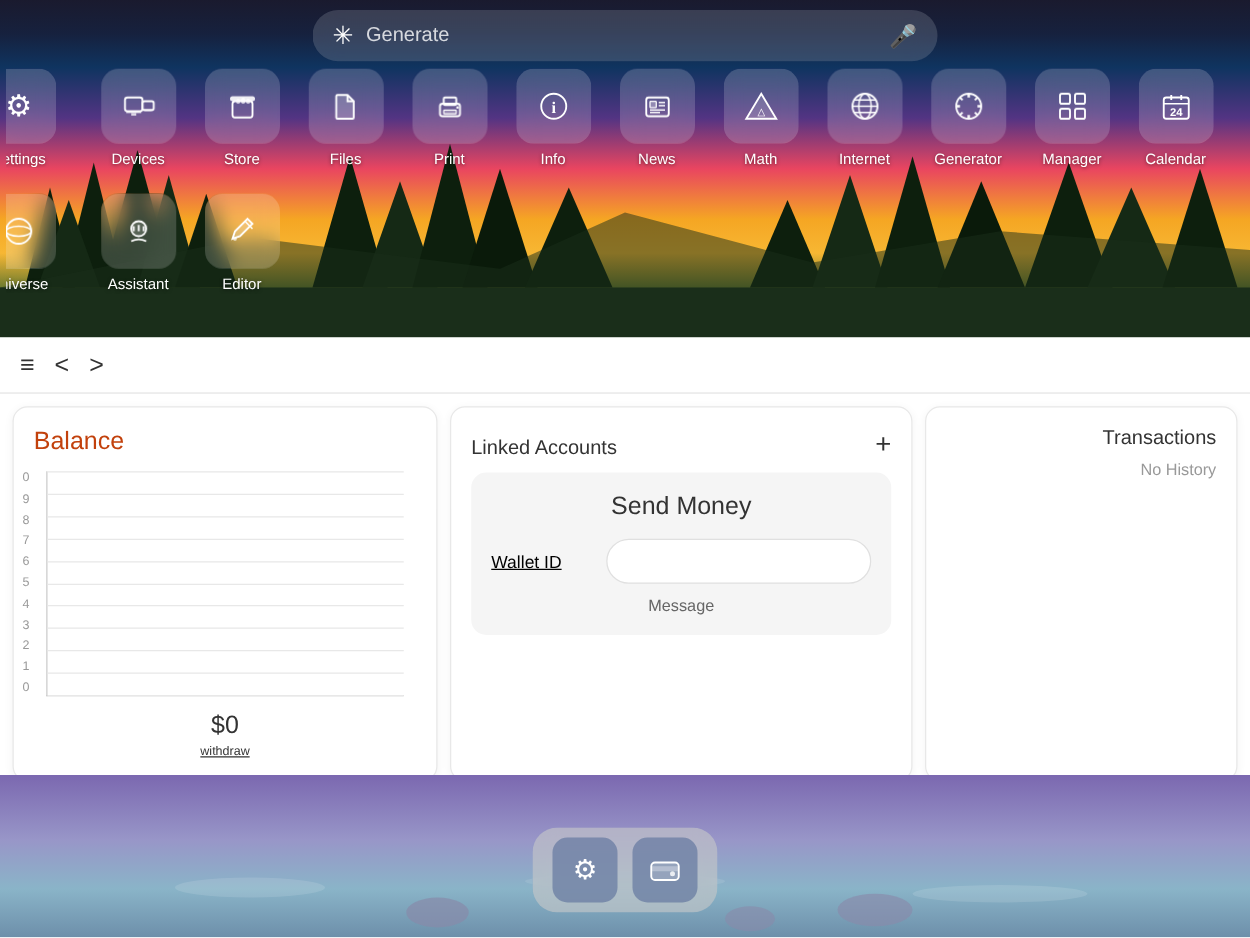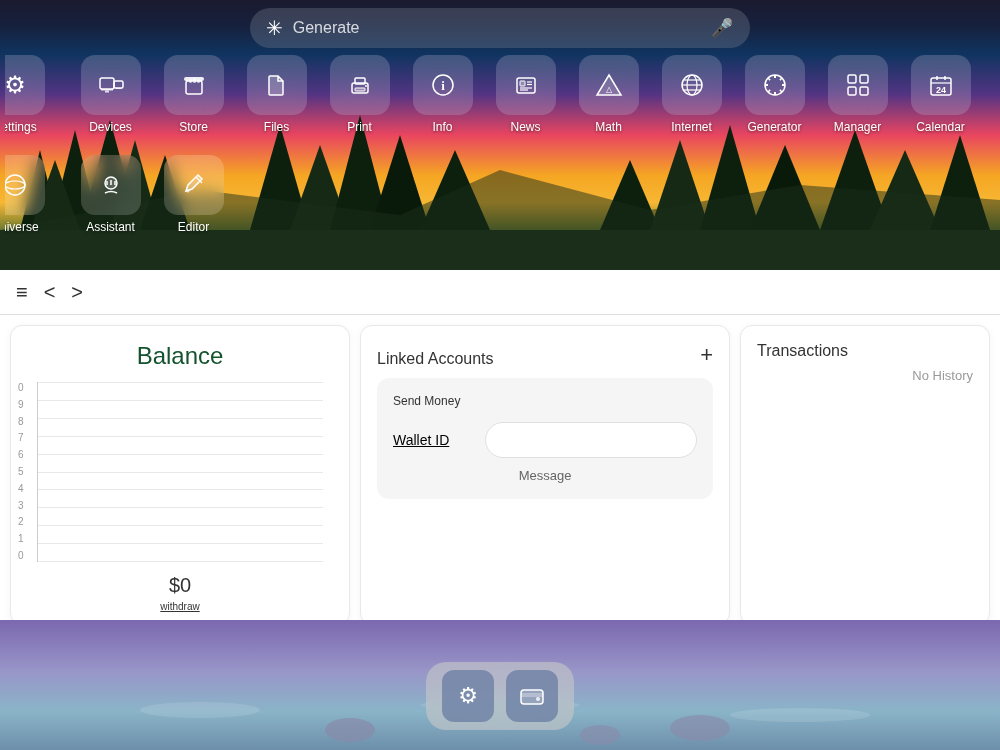--- a/index.html
+++ b/index.html
@@ -136,23 +136,23 @@
       background: white;
       border-radius: 12px;
       padding: 16px;
       width: 340px;
       min-width: 340px;
       border: 1px solid #e8e8e8;
       margin-left: 10px;
       box-shadow: 0 2px 8px rgba(0,0,0,0.05);
     }
     .balance-card h3 {
-      text-align: center;
-      font-size: 24px;
-      color: #14532d;
+      text-align: left;
+      font-size: 20px;
+      color: #c2410c;
       margin-bottom: 12px;
       font-weight: 400;
     }
     .chart-area {
       position: relative;
       height: 180px;
       border-left: 1px solid #ccc;
       border-bottom: 1px solid #ccc;
       margin: 0 10px;
     }
@@ -231,21 +231,22 @@
     }
 
     
     .send-money-card {
       background: #f5f5f5;
       border-radius: 12px;
       padding: 16px;
       margin-top: 8px;
     }
     .send-money-card h4 {
-      font-size: 12px;
+      text-align: center;
+      font-size: 20px;
       font-weight: 400;
       color: #333;
       margin-bottom: 14px;
     }
     .form-row {
       display: flex;
       align-items: center;
       margin-bottom: 10px;
       gap: 12px;
     }
@@ -281,21 +282,21 @@
       flex: 1;
       margin-left: 10px;
       margin-right: 10px;
       border: 1px solid #e8e8e8;
       box-shadow: 0 2px 8px rgba(0,0,0,0.05);
     }
     .transactions-card h3 {
       font-size: 16px;
       font-weight: 400;
       color: #333;
-      text-align: left;
+      text-align: right;
       margin-bottom: 8px;
     }
     .no-history {
       font-size: 13px;
       color: #999;
       text-align: right;
     }
 
     
     .bottom-dock {

